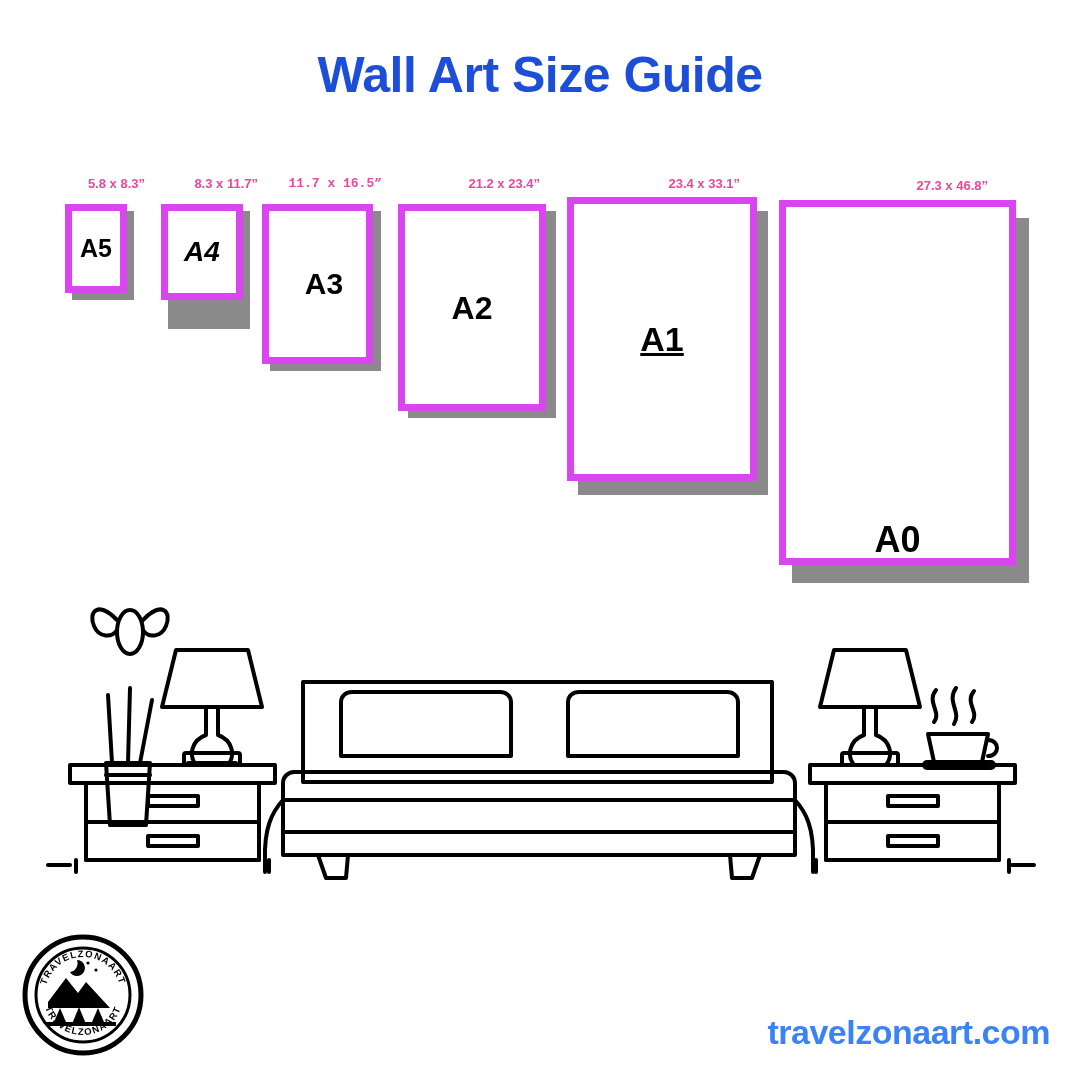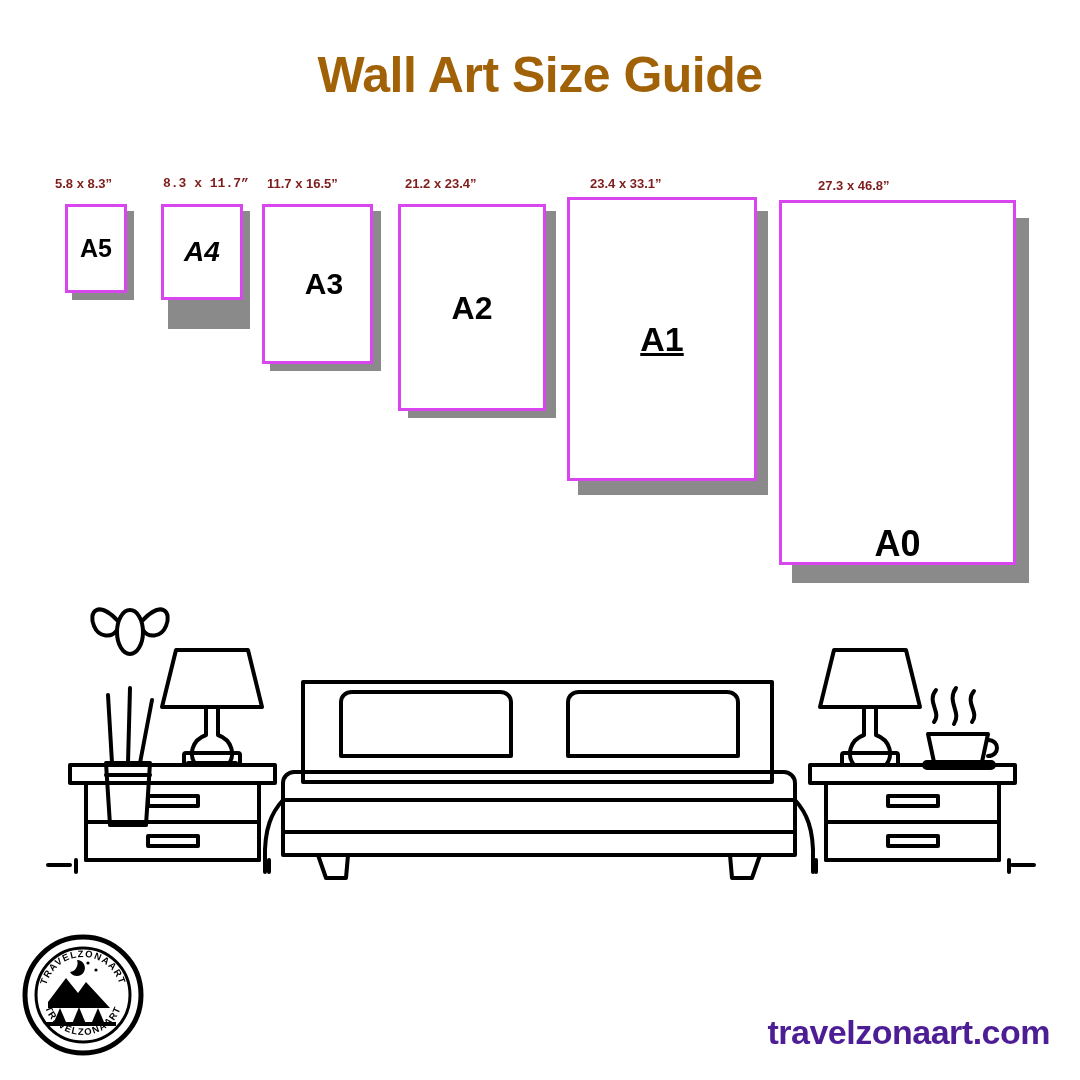--- a/index.html
+++ b/index.html
@@ -19,50 +19,50 @@
   
   #page-title {
     position: absolute;
     top: 46px;
     left: 0;
     width: 1080px;
     text-align: center;
     font-size: 50px;
     font-weight: bold;
     letter-spacing: -0.5px;
-    color: #a16207;
+    color: #1d4ed8;
   }
 
   
   #size-chart {
     position: absolute;
     top: 0;
     left: 0;
     width: 1080px;
     height: 620px;
   }
   .frame-group {
     position: absolute;
   }
   .frame-dims {
     position: absolute;
     white-space: nowrap;
     font-size: 13px;
     font-weight: bold;
-    color: #7f1d1d;
-    text-align: left;
+    color: #ec4899;
+    text-align: right;
   }
   .frame-shadow {
     position: absolute;
     background: #8a8a8a;
   }
   .frame-box {
     position: absolute;
     background: #ffffff;
-    border: 3px solid #d946ef;
+    border: 7px solid #d946ef;
     box-sizing: border-box;
     display: flex;
     align-items: center;
     justify-content: center;
   }
   .frame-label {
     font-weight: bold;
     color: #000;
     line-height: 1;
   }
@@ -84,48 +84,48 @@
     width: 130px;
     height: 130px;
   }
   #site-url {
     position: absolute;
     right: 30px;
     bottom: 28px;
     font-size: 34px;
     font-weight: bold;
     letter-spacing: -0.5px;
-    color: #4c1d95;
+    color: #3b82f6;
   }
 </style>
 </head>
 <body>
 
 <div id="page-title">Wall Art Size Guide</div>
 
 <div id="size-chart">
 
   <div class="frame-group">
     <div class="frame-dims" style="left:55px; top:176px; width:90px;">5.8 x 8.3”</div>
     <div class="frame-shadow" style="left:72px; top:211px; width:62px; height:89px;"></div>
     <div class="frame-box" style="left:65px; top:204px; width:62px; height:89px;">
       <span class="frame-label" style="font-size:25px;">A5</span>
     </div>
   </div>
 
   <div class="frame-group">
-    <div class="frame-dims" style="left:163px; top:176px; width:110px;font-family:Liberation Mono, monospace;">8.3 x 11.7”</div>
+    <div class="frame-dims" style="left:148px; top:176px; width:110px;">8.3 x 11.7”</div>
     <div class="frame-shadow" style="left:168px; top:211px; width:82px; height:118px;"></div>
     <div class="frame-box" style="left:161px; top:204px; width:82px; height:96px;font-style:italic;">
       <span class="frame-label" style="font-size:28px;">A4</span>
     </div>
   </div>
 
   <div class="frame-group">
-    <div class="frame-dims" style="left:267px; top:176px; width:125px;">11.7 x 16.5”</div>
+    <div class="frame-dims" style="left:257px; top:176px; width:125px;font-family:Liberation Mono, monospace;">11.7 x 16.5”</div>
     <div class="frame-shadow" style="left:270px; top:211px; width:111px; height:160px;"></div>
     <div class="frame-box" style="left:262px; top:204px; width:111px; height:160px;padding-left:13px;">
       <span class="frame-label" style="font-size:30px;">A3</span>
     </div>
   </div>
 
   <div class="frame-group">
     <div class="frame-dims" style="left:405px; top:176px; width:135px;">21.2 x 23.4”</div>
     <div class="frame-shadow" style="left:408px; top:211px; width:148px; height:207px;"></div>
     <div class="frame-box" style="left:398px; top:204px; width:148px; height:207px;">

